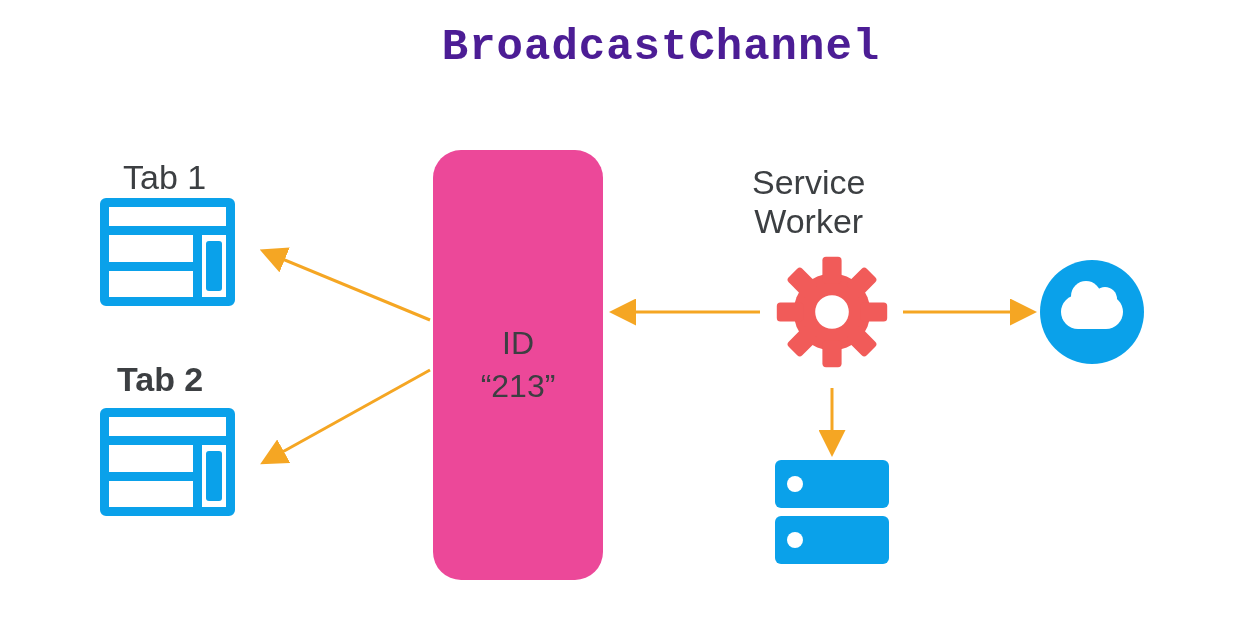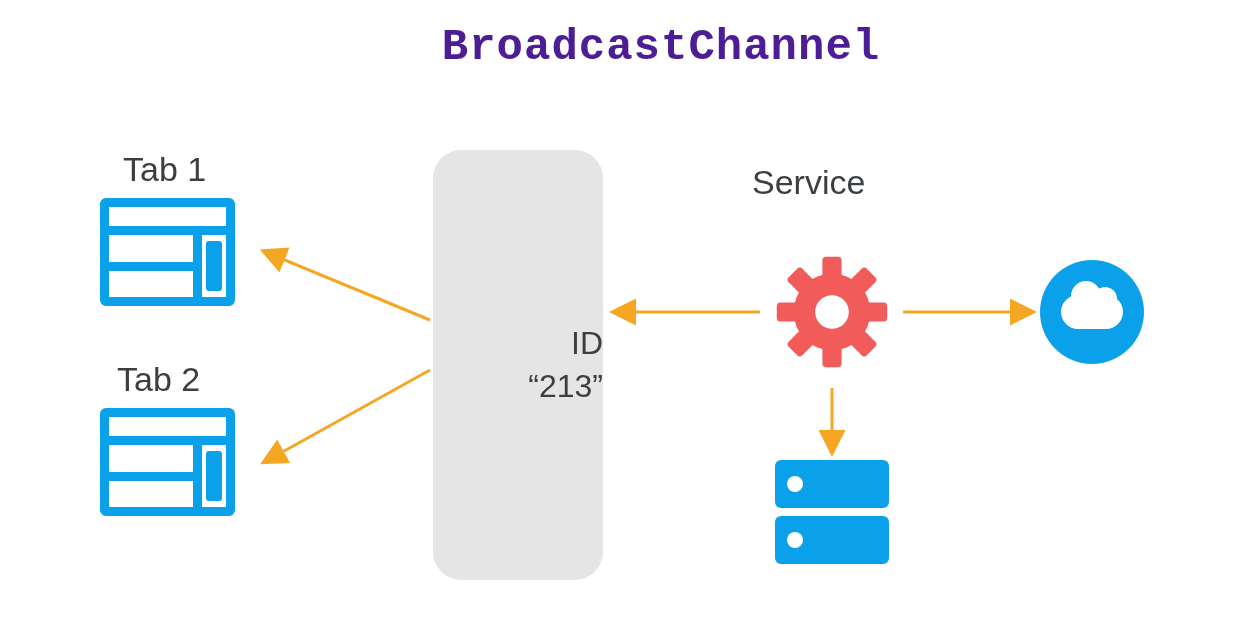--- a/index.html
+++ b/index.html
@@ -29,34 +29,34 @@
     color: #4c1d95;
     margin-left: 41px;
   }
   .label {
     position: absolute;
     font-size: 34px;
     color: #3c3f42;
     text-align: center;
     white-space: nowrap;
   }
-  .tab1-label { top: 150px; left: 123px; }
-  .tab2-label { top: 360px; left: 117px; }
+  .tab1-label { top: 158px; left: 123px; }
+  .tab2-label { top: 360px; left: 117px; font-weight: bold; }
   .sw-label   { top: 163px; left: 752px; line-height: 1.15; }
   .channel-box {
     position: absolute;
     top: 150px;
     left: 433px;
     width: 170px;
     height: 430px;
-    background: #e5e5e5;
+    background: #ec4899;
     border-radius: 28px;
     display: flex;
     flex-direction: column;
-    align-items: flex-end;
+    align-items: center;
     justify-content: center;
     font-size: 32px;
     color: #3c3f42;
     row-gap: 6px;
   }
   
   .tab-icon {
     position: absolute;
     width: 135px;
     height: 108px;
@@ -185,20 +185,21 @@
     </div>
   </div>
 
   <div class="channel-box">
     <div>ID</div>
     <div>“213”</div>
   </div>
 
   <div class="label sw-label">
     <div>Service</div>
+    <div>Worker</div>
   </div>
 
   <div class="gear-wrap">
     <svg viewBox="0 0 100 100" width="120" height="120">
       <g fill="#f15b59">
         <circle cx="50" cy="50" r="32"></circle>
         <rect x="42" y="4" width="16" height="22" rx="3"></rect>
         <rect x="42" y="74" width="16" height="22" rx="3"></rect>
         <rect x="4" y="42" width="22" height="16" rx="3"></rect>
         <rect x="74" y="42" width="22" height="16" rx="3"></rect>

